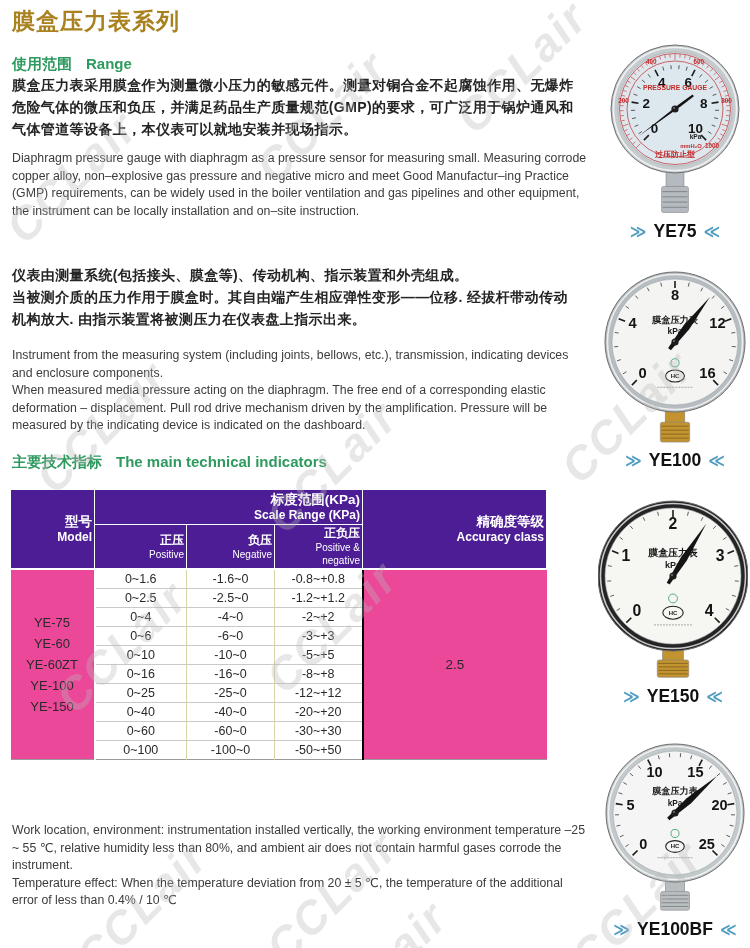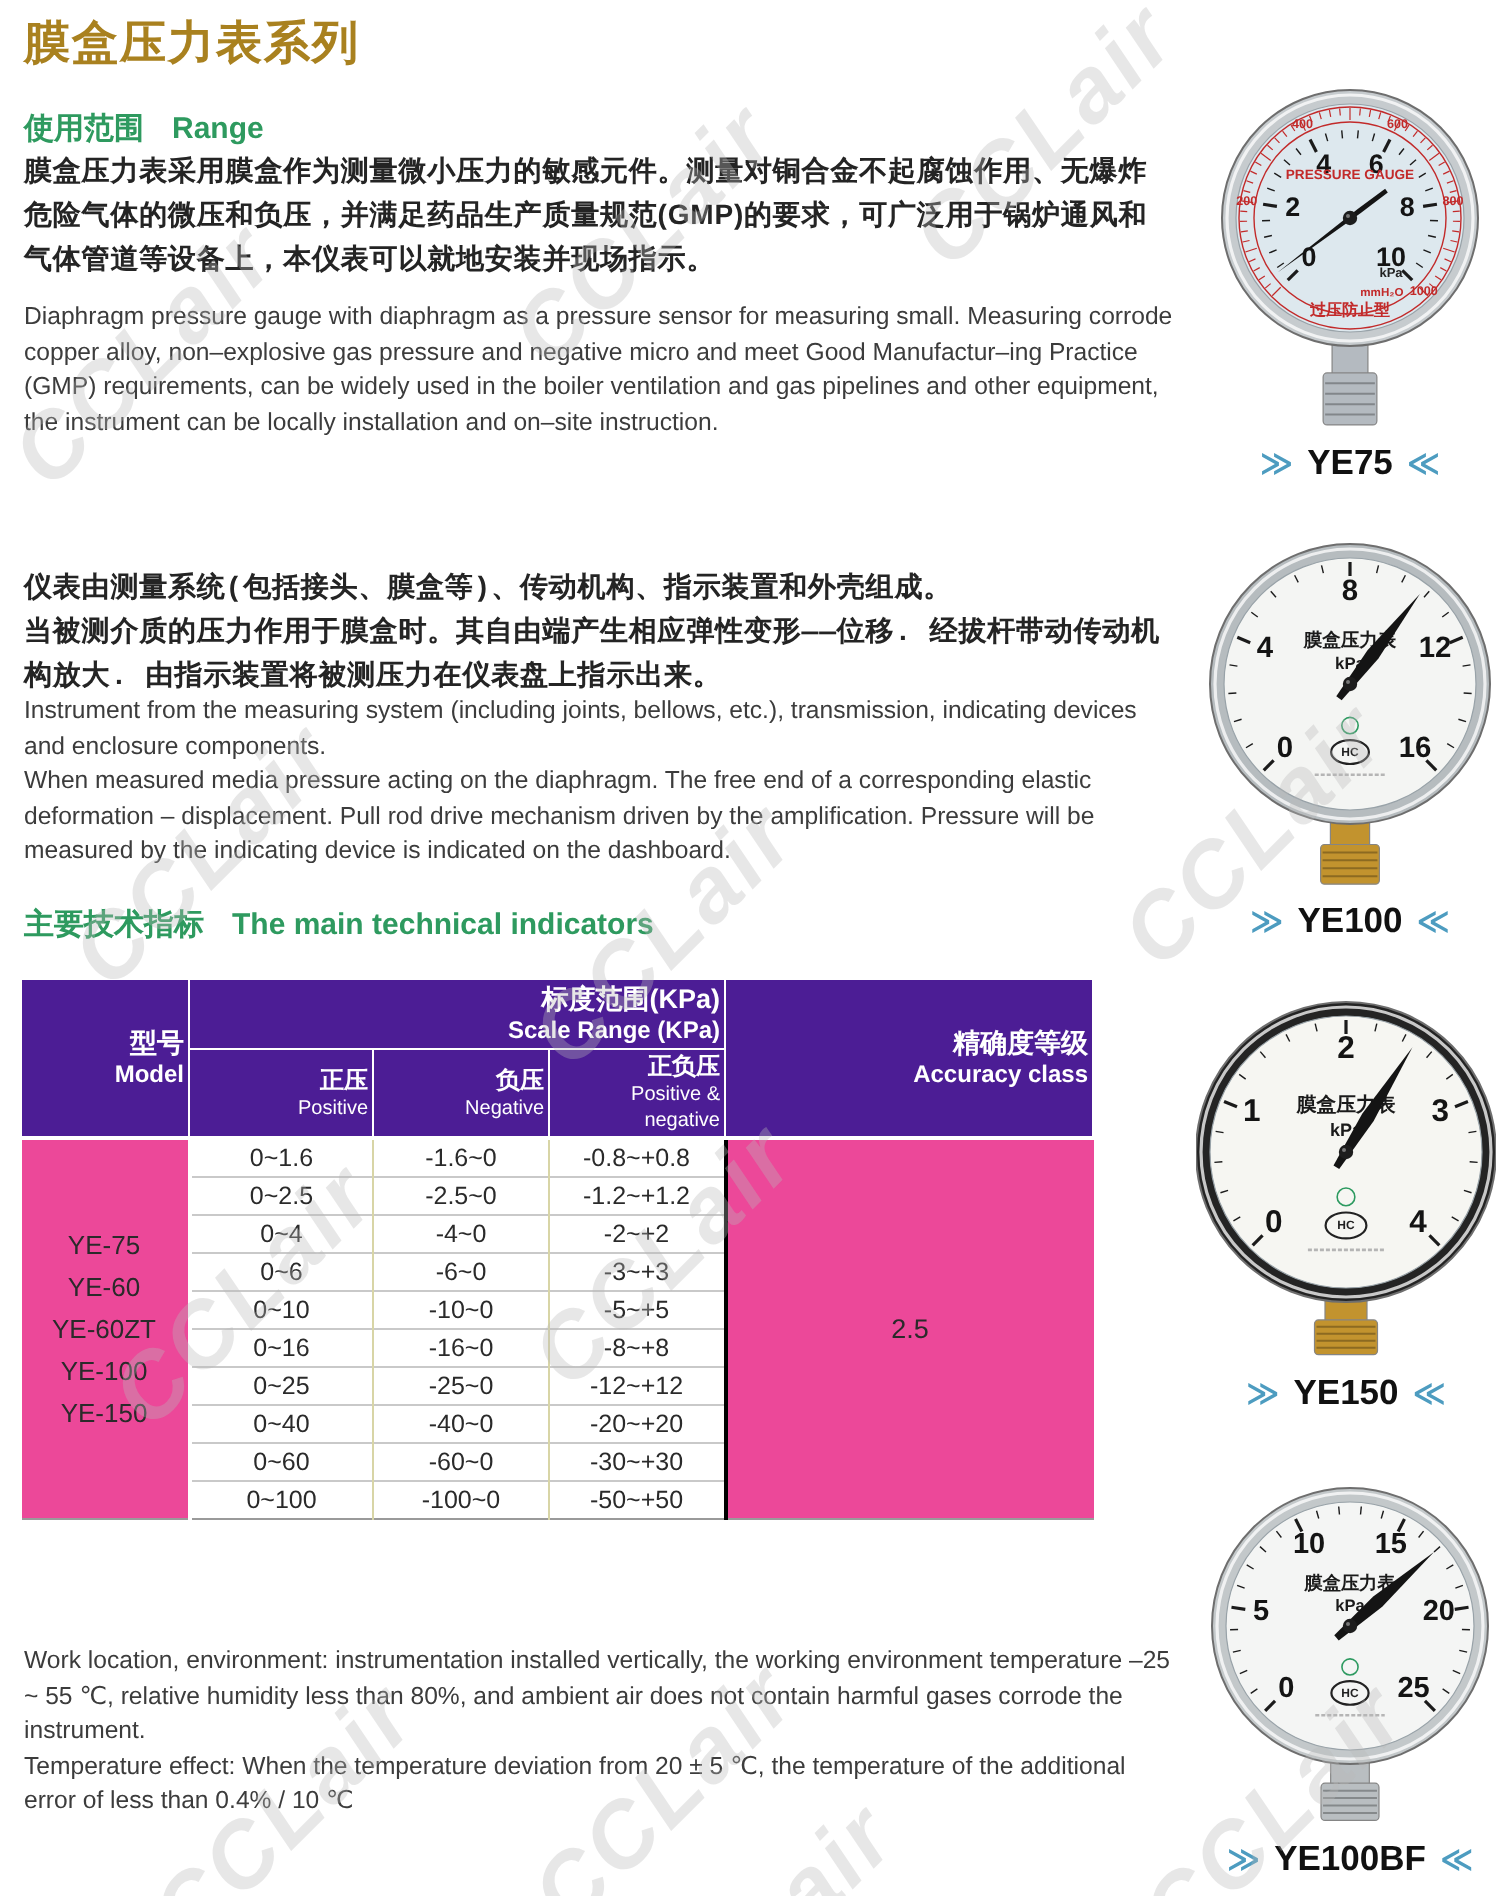--- a/index.html
+++ b/index.html
@@ -65,21 +65,21 @@
 <body>
 
 <div class="content">
 
   <h1 class="page-title">膜盒压力表系列</h1>
 
   <h2 class="sec-h" style="top:55px;"><span>使用范围</span><span class="en">Range</span></h2>
   <p class="zh-body" style="top:74px;">膜盒压力表采用膜盒作为测量微小压力的敏感元件。测量对铜合金不起腐蚀作用、无爆炸危险气体的微压和负压，并满足药品生产质量规范(GMP)的要求，可广泛用于锅炉通风和气体管道等设备上，本仪表可以就地安装并现场指示。</p>
   <p class="en-body" style="top:150px;">Diaphragm pressure gauge with diaphragm as a pressure sensor for measuring small. Measuring corrode copper alloy, non–explosive gas pressure and negative micro and meet Good Manufactur–ing Practice (GMP) requirements, can be widely used in the boiler ventilation and gas pipelines and other equipment, the instrument can be locally installation and on–site instruction.</p>
 
-  <p class="zh-body" style="top:284px;line-height:22px;font-family:Liberation Mono, monospace;">仪表由测量系统(包括接头、膜盒等)、传动机构、指示装置和外壳组成。
+  <p class="zh-body" style="top:264px;line-height:22px;">仪表由测量系统(包括接头、膜盒等)、传动机构、指示装置和外壳组成。
 当被测介质的压力作用于膜盒时。其自由端产生相应弹性变形——位移. 经拔杆带动传动机构放大. 由指示装置将被测压力在仪表盘上指示出来。</p>
   <p class="en-body" style="top:347px;">Instrument from the measuring system (including joints, bellows, etc.), transmission, indicating devices and enclosure components.
 When measured media pressure acting on the diaphragm. The free end of a corresponding elastic deformation – displacement. Pull rod drive mechanism driven by the amplification. Pressure will be measured by the indicating device is indicated on the dashboard.</p>
 
   <h2 class="sec-h" style="top:453px;"><span>主要技术指标</span><span class="en">The main technical indicators</span></h2>
 
   <table class="spec-table">
     <colgroup>
       <col style="width:84px">
         <col style="width:92px">

